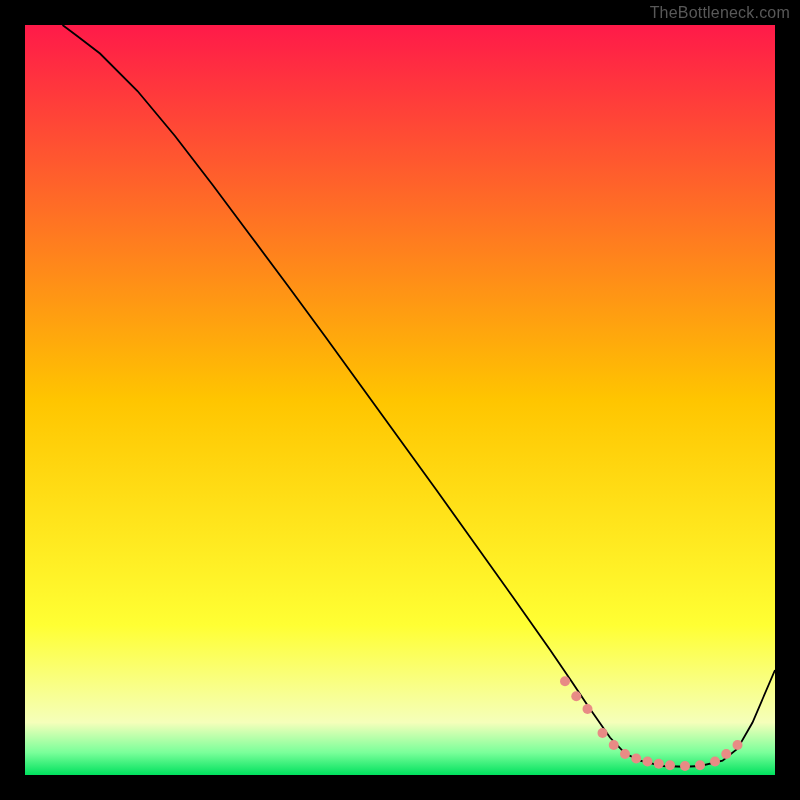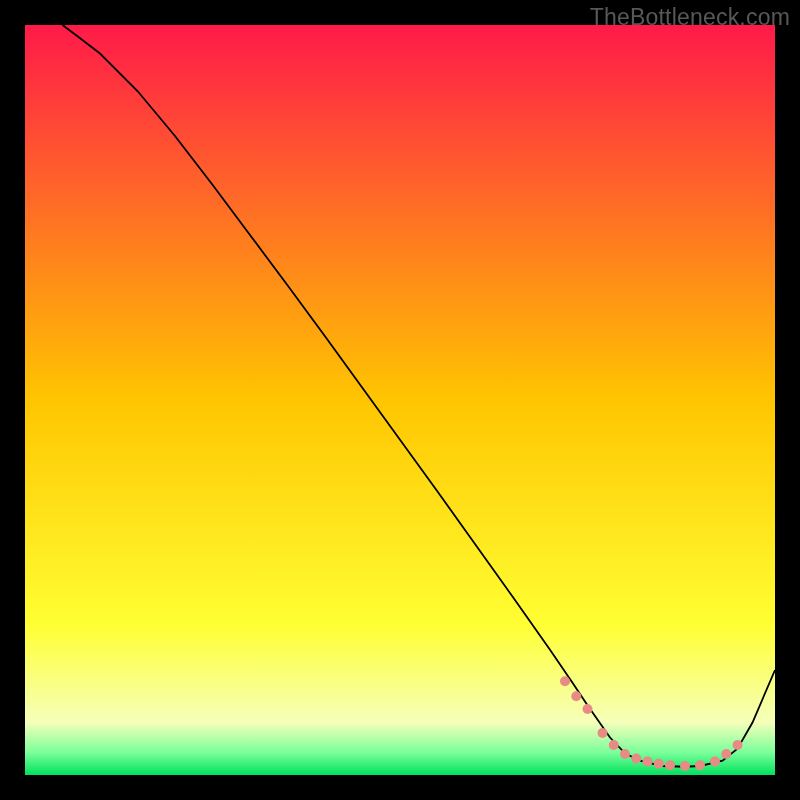--- a/index.html
+++ b/index.html
@@ -2,21 +2,21 @@
 <html><head>
 <meta charset="utf-8">
 <style>
 * { margin: 0; padding: 0; box-sizing: border-box; }
 html, body { width: 800px; height: 800px; background: #000; overflow: hidden; }
 .watermark {
   position: absolute;
   top: 4px;
   right: 10px;
   font-family: Arial, sans-serif;
-  font-size: 23px;
+  font-size: 16px;
   font-weight: 500;
   color: #585858;
   z-index: 10;
   letter-spacing: 0.2px;
   text-align: center;
 }
 .chart-wrap {
   position: absolute;
   top: 25px;
   left: 25px;

